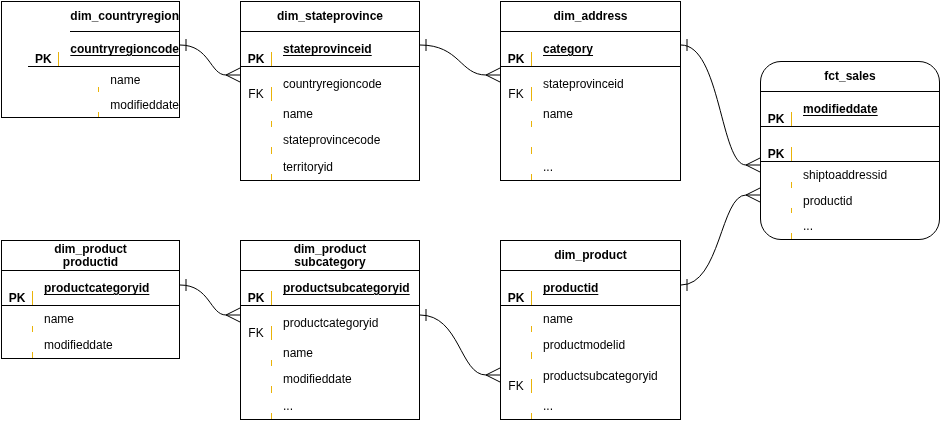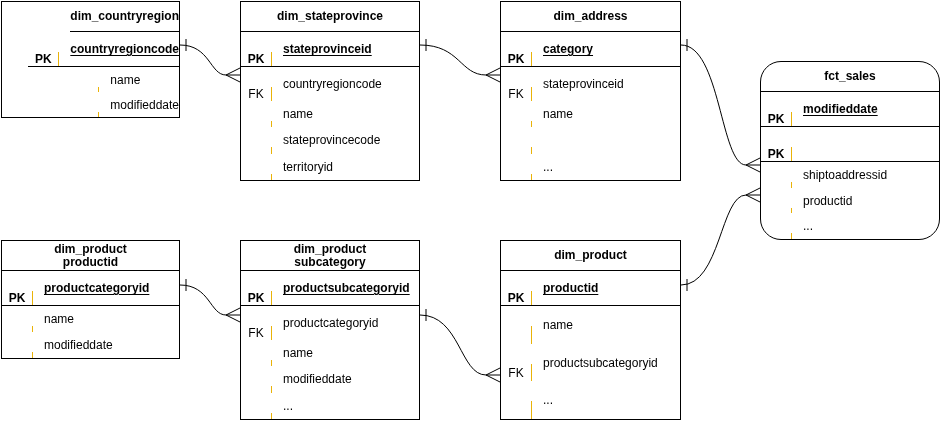--- a/index.html
+++ b/index.html
@@ -276,20 +276,24 @@
       <div class="key-row">
         <div class="key-cell">PK</div>
         <div class="field-cell">productid</div>
       </div>
       <div class="body-rows">
         <div class="body-row">
           <div class="key-cell"></div>
           <div class="field-cell">name</div>
         </div>
         <div class="body-row">
+          <div class="key-cell"></div>
+          <div class="field-cell">productmodelid</div>
+        </div>
+        <div class="body-row">
           <div class="key-cell">FK</div>
           <div class="field-cell">productsubcategoryid</div>
         </div>
         <div class="body-row">
           <div class="key-cell"></div>
           <div class="field-cell">...</div>
         </div>
       </div>
     </div>
   </div>

